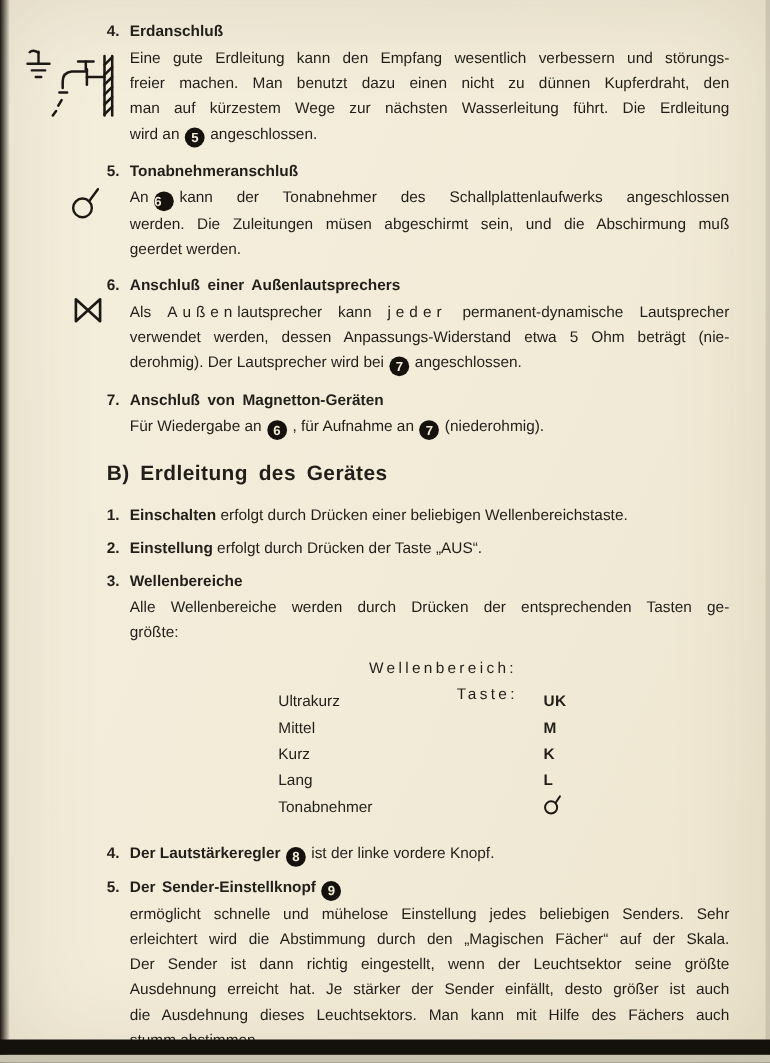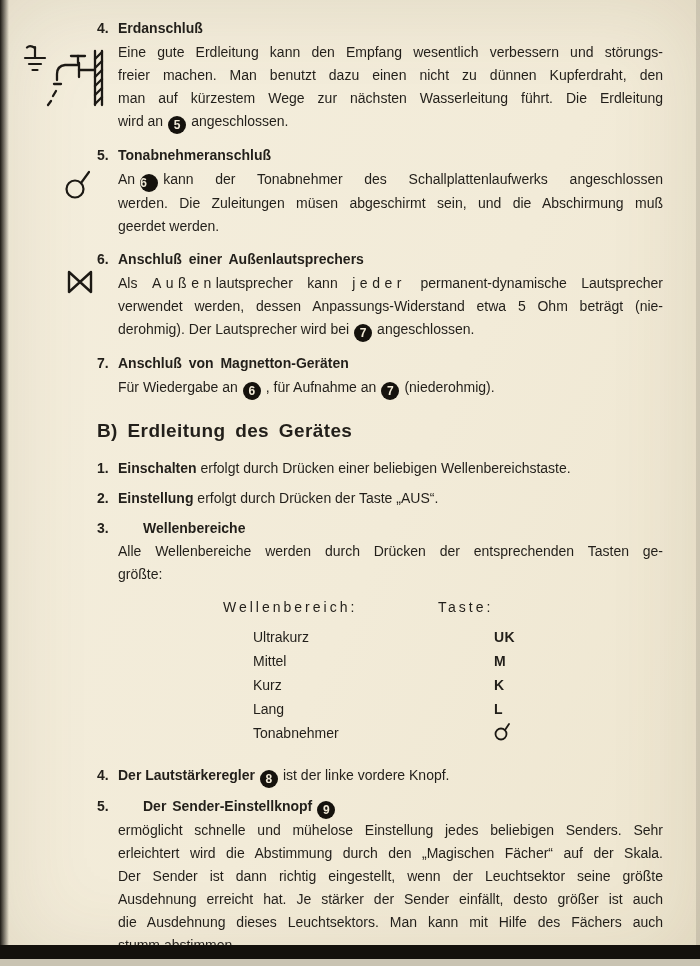--- a/index.html
+++ b/index.html
@@ -39,25 +39,25 @@
     letter-spacing:0;white-space:normal;
   }
   .sp{letter-spacing:4.5px;}
   b{font-weight:700;}
 
   .bheading{font-size:19px;line-height:26px;font-weight:700;margin:18px 0 13px;
     letter-spacing:.4px;word-spacing:4px;}
   .bitem{display:flex;margin-bottom:7px;}
   .inum{flex:0 0 21px;font-weight:700;}
   .itext{flex:1;min-width:0;}
-  .ihead{font-weight:700;word-spacing:2px;margin-left:25px;}
+  .ihead{font-weight:700;word-spacing:2px;}
 
   .wtable{margin:10px 0 12px 105px;}
   .trow{display:flex;height:24px;align-items:center;}
-  .thead{height:23px;margin-bottom:6px;}
+  .thead{height:23px;margin-bottom:6px;flex-direction:column;}
   .tc1{width:215px;flex:none;}
   .tc2{flex:1;}
   .sphead{letter-spacing:3px;}
   .bandcell{padding-left:30px;}
   .keycell{padding-left:26px;font-weight:700;letter-spacing:.5px;}
   .keycell svg{vertical-align:-3px;}
 </style>
 </head>
 <body>
 

